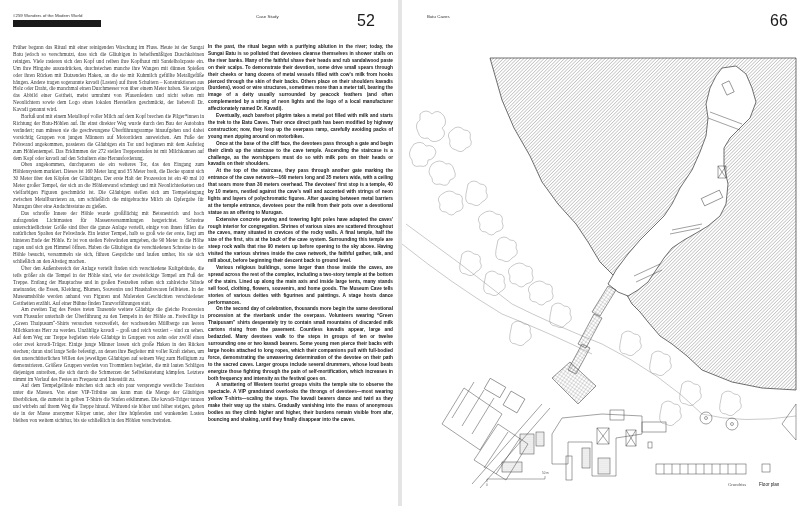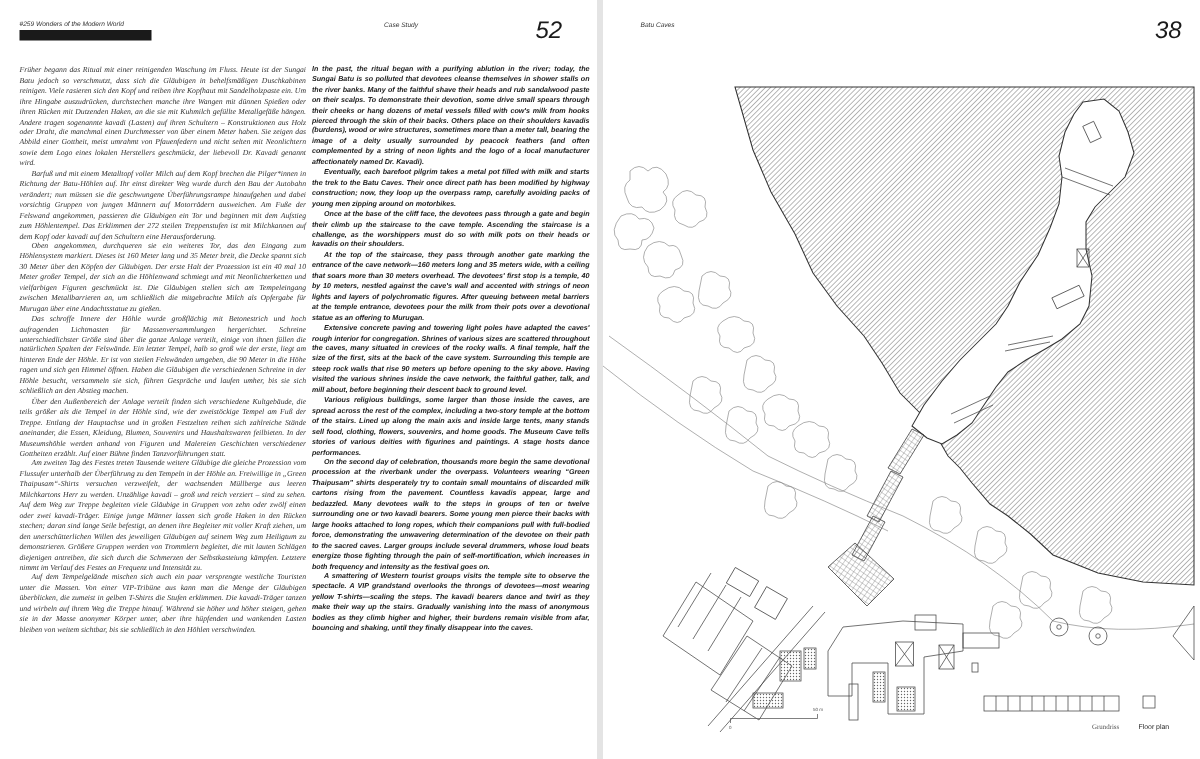--- a/index.html
+++ b/index.html
@@ -1,17 +1,17 @@
 <!DOCTYPE html>
 <html><head>
 <meta charset="utf-8">
 <style>
   html, body { margin: 0; padding: 0; }
   body { width: 800px; height: 506px; background: #ffffff; position: relative; overflow: hidden; font-family: "Liberation Sans", sans-serif; color: #1a1a1a; }
-  .page { position: absolute; top: 0; height: 506px; background: #fff; font-style: italic; }
+  .page { position: absolute; top: 0; height: 506px; background: #fff; }
   .page-left { left: 0; width: 398px; }
   .page-right { left: 402px; width: 398px; }
   .gutter { position: absolute; left: 398px; top: 0; width: 4px; height: 506px; background: #e4e4e4; }
   .hdr-small { position: absolute; font-size: 4.4px; color: #333; font-family: "Liberation Sans", sans-serif; white-space: nowrap; }
   .redact { position: absolute; left: 13px; top: 20px; width: 88px; height: 7px; background: #1a1a1a; }
   .pnum { position: absolute; font-size: 16px; color: #1a1a1a; font-family: "Liberation Sans", sans-serif; }
   .col { position: absolute; top: 44px; text-align: justify; hyphens: auto; }
   .col p { margin: 0; }
   .col p + p { text-indent: 8px; }
   .col-de { left: 13px; width: 191px; font-family: "Liberation Serif", serif; font-size: 5.15px; line-height: 6.9px; color: #333; }
@@ -49,21 +49,21 @@
     <p>Various religious buildings, some larger than those inside the caves, are spread across the rest of the complex, including a two-story temple at the bottom of the stairs. Lined up along the main axis and inside large tents, many stands sell food, clothing, flowers, souvenirs, and home goods. The Museum Cave tells stories of various deities with figurines and paintings. A stage hosts dance performances.</p>
     <p>On the second day of celebration, thousands more begin the same devotional procession at the riverbank under the overpass. Volunteers wearing “Green Thaipusam” shirts desperately try to contain small mountains of discarded milk cartons rising from the pavement. Countless kavadis appear, large and bedazzled. Many devotees walk to the steps in groups of ten or twelve surrounding one or two kavadi bearers. Some young men pierce their backs with large hooks attached to long ropes, which their companions pull with full-bodied force, demonstrating the unwavering determination of the devotee on their path to the sacred caves. Larger groups include several drummers, whose loud beats energize those fighting through the pain of self-mortification, which increases in both frequency and intensity as the festival goes on.</p>
     <p>A smattering of Western tourist groups visits the temple site to observe the spectacle. A VIP grandstand overlooks the throngs of devotees—most wearing yellow T-shirts—scaling the steps. The kavadi bearers dance and twirl as they make their way up the stairs. Gradually vanishing into the mass of anonymous bodies as they climb higher and higher, their burdens remain visible from afar, bouncing and shaking, until they finally disappear into the caves.</p>
   </div>
 </div>
 
 <div class="gutter"></div>
 
 <div class="page page-right">
   <div class="hdr-small" style="left:25px; top:14px;">Batu Caves</div>
-  <div class="pnum" style="left:368px; top:12px;">38</div>
+  <div class="pnum" style="left:368px; top:12px;">66</div>
 </div>
 
 <svg class="plan" viewBox="0 0 398 445">
   <defs>
     <pattern id="hatch" patternUnits="userSpaceOnUse" width="2.4" height="2.4" patternTransform="rotate(45)">
       <line x1="0" y1="0" x2="0" y2="2.4" stroke="#777" stroke-width="0.7"></line>
     </pattern>
     <pattern id="grid" patternUnits="userSpaceOnUse" width="3" height="3" patternTransform="rotate(35)">
       <path d="M0 0 L3 0 M0 0 L0 3" stroke="#666" stroke-width="0.4" fill="none"></path>
     </pattern>

